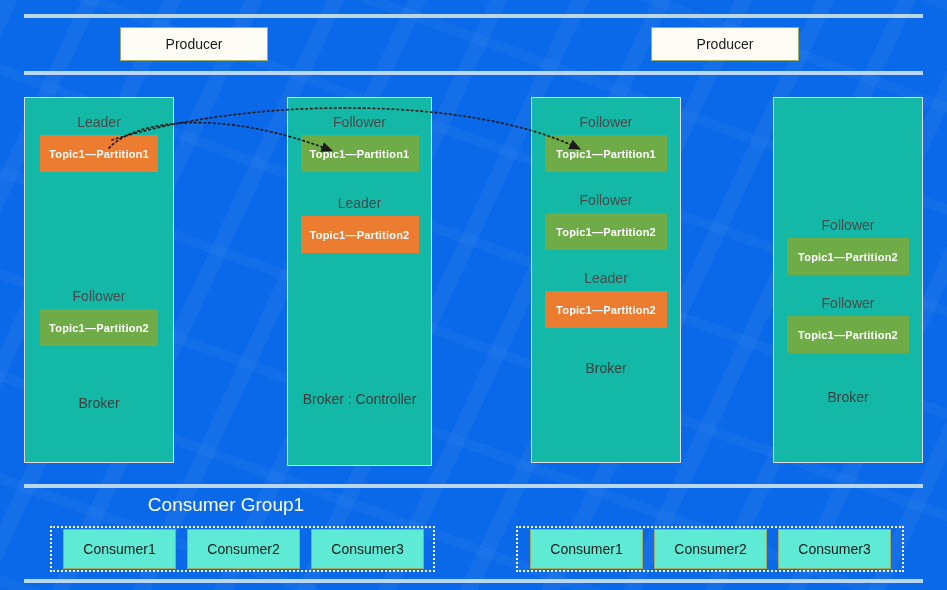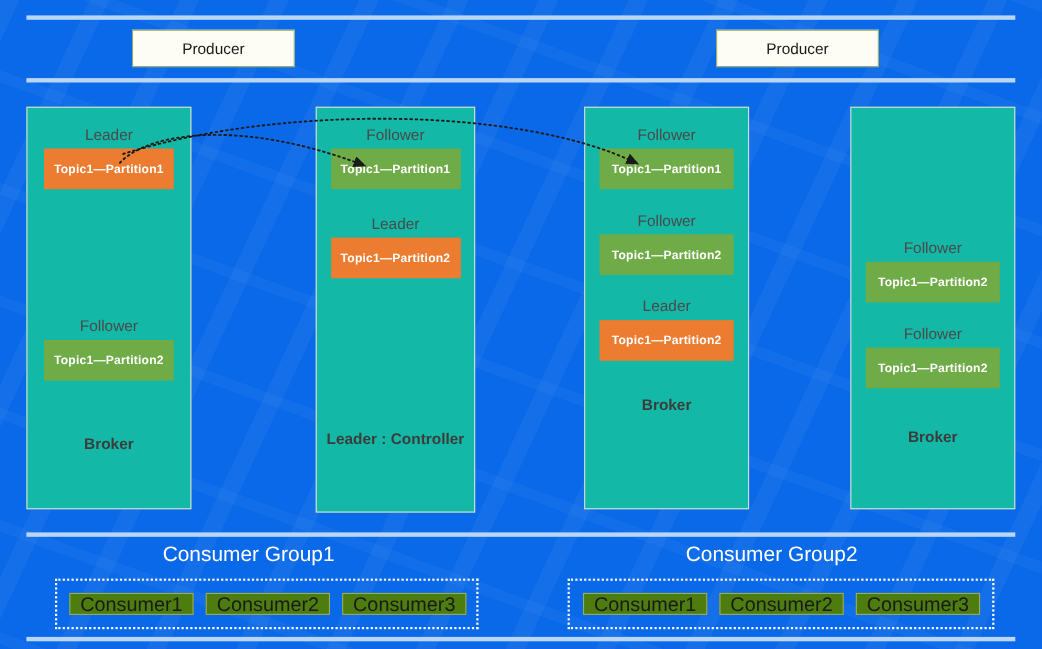--- a/index.html
+++ b/index.html
@@ -62,38 +62,38 @@
   }
   .part{
     height:37px;box-sizing:border-box;
     display:flex;align-items:center;justify-content:center;
     font-size:11px;font-weight:bold;color:#ffffff;
     letter-spacing:0.2px;white-space:nowrap;
   }
   .part.leader{background:#ec7c30;}
   .part.follower{background:#6fab46;}
   .broker-label{
-    font-size:14px;color:#3c3c3c;white-space:nowrap;font-weight:bold;
+    font-size:14px;color:#3c3c3c;white-space:nowrap;
   }
 
   
   .group-title{
     position:absolute;font-size:19px;color:#ffffff;
     white-space:nowrap;text-align:center;
   }
   .group-box{
     position:absolute;height:46px;
     border:2px dotted #ffffff;box-sizing:border-box;
     display:flex;align-items:center;
   }
   .consumer{
-    height:20px;background:#4d7c0f;border:1px solid #9aab63;
+    height:40px;background:#5eead4;border:1px solid #9aab63;
     box-sizing:border-box;
     display:flex;align-items:center;justify-content:center;
-    font-size:18px;color:#1a1a1a;white-space:nowrap;
+    font-size:14px;color:#1a1a1a;white-space:nowrap;
   }
 
   
   .arrows{position:absolute;inset:0;pointer-events:none;}
 
   
   .watermark{
     position:absolute;right:12px;bottom:24px;
     font-size:19px;color:rgba(210,232,255,0.72);
     white-space:nowrap;letter-spacing:1px;
@@ -132,21 +132,21 @@
 
   <div class="broker" id="broker-2" style="left:287px;width:145px;height:369px;padding-top:16px;">
     <div class="slot">
       <div class="role">Follower</div>
       <div class="part follower" style="width:118px;">Topic1—Partition1</div>
     </div>
     <div class="slot" style="margin-top:23px;">
       <div class="role">Leader</div>
       <div class="part leader" style="width:118px;">Topic1—Partition2</div>
     </div>
-    <div class="broker-label" style="margin-top:138px;">Leader : Controller</div>
+    <div class="broker-label" style="margin-top:138px;">Broker : Controller</div>
   </div>
 
   <div class="broker" id="broker-3" style="left:531px;width:150px;height:366px;padding-top:16px;">
     <div class="slot">
       <div class="role">Follower</div>
       <div class="part follower" style="width:122px;">Topic1—Partition1</div>
     </div>
     <div class="slot" style="margin-top:20px;">
       <div class="role">Follower</div>
       <div class="part follower" style="width:122px;">Topic1—Partition2</div>
@@ -180,21 +180,20 @@
     <path d="M112,140 C250,96 470,96 578,148" fill="none" stroke="#1a1a1a" stroke-width="1.7" stroke-dasharray="1.6 3.2" stroke-linecap="round" marker-end="url(#arrowhead)"></path>
   </svg>
 
   <div class="group-title" style="left:24px;top:494px;width:404px;">Consumer  Group1</div>
   <div class="group-box" style="left:50px;top:526px;width:385px;">
     <div class="consumer" style="width:113px;margin-left:11px;">Consumer1</div>
     <div class="consumer" style="width:113px;margin-left:11px;">Consumer2</div>
     <div class="consumer" style="width:113px;margin-left:11px;">Consumer3</div>
   </div>
 
-  <div class="group-title" style="left:514px;top:494px;width:375px;">Consumer  Group2</div>
   <div class="group-box" style="left:516px;top:526px;width:388px;">
     <div class="consumer" style="width:113px;margin-left:12px;">Consumer1</div>
     <div class="consumer" style="width:113px;margin-left:11px;">Consumer2</div>
     <div class="consumer" style="width:113px;margin-left:11px;">Consumer3</div>
   </div>
 
 
 </div>
 
 </body></html>

